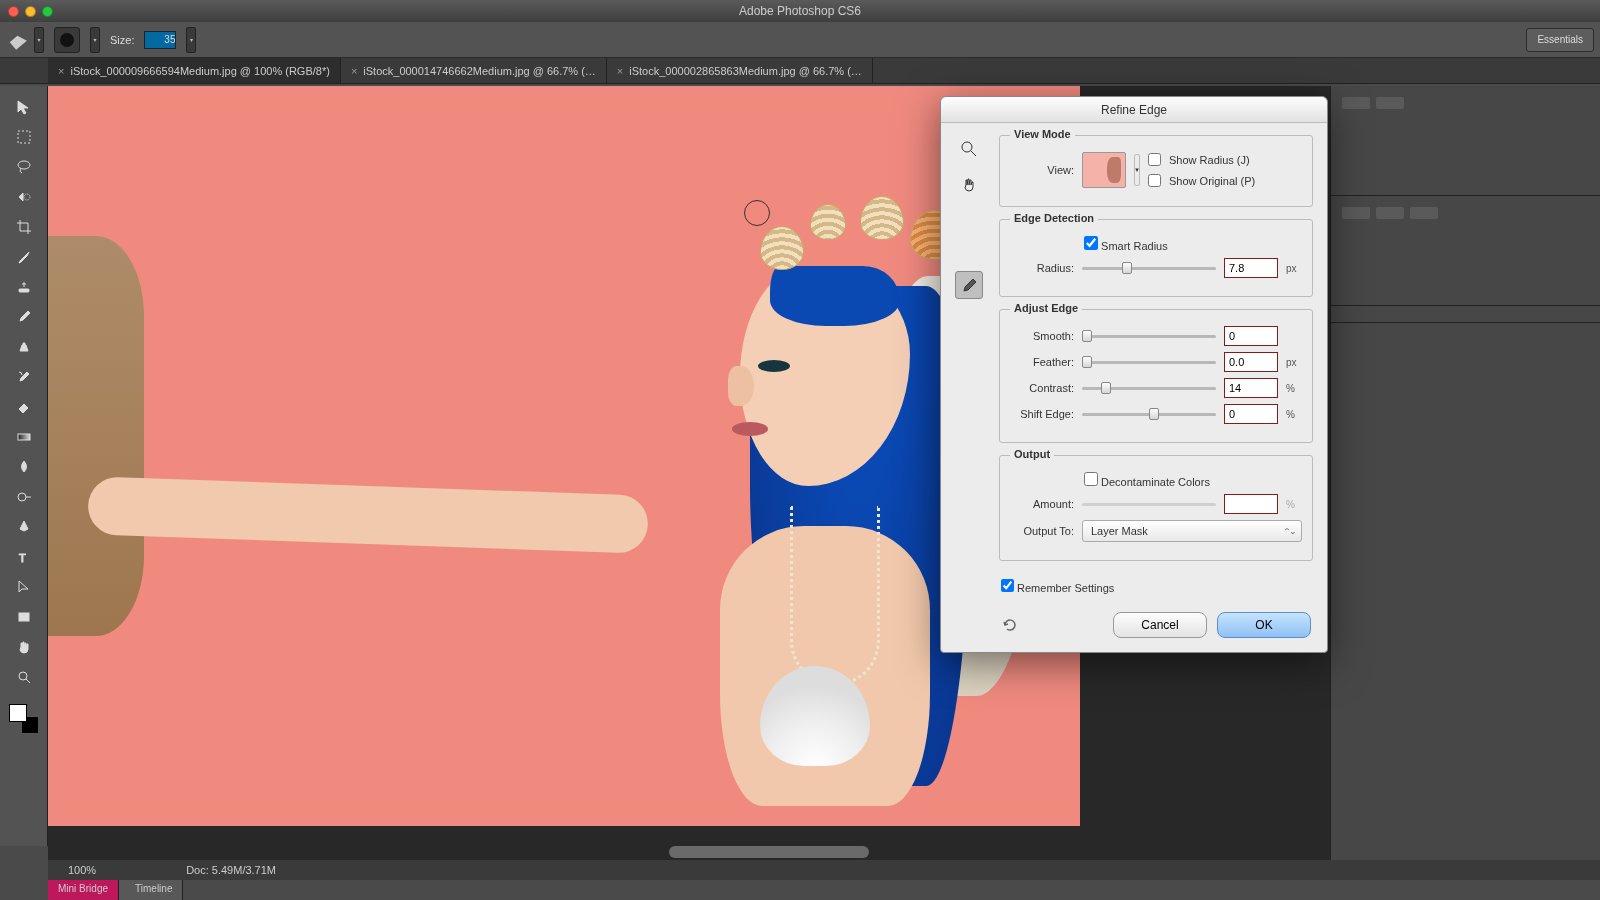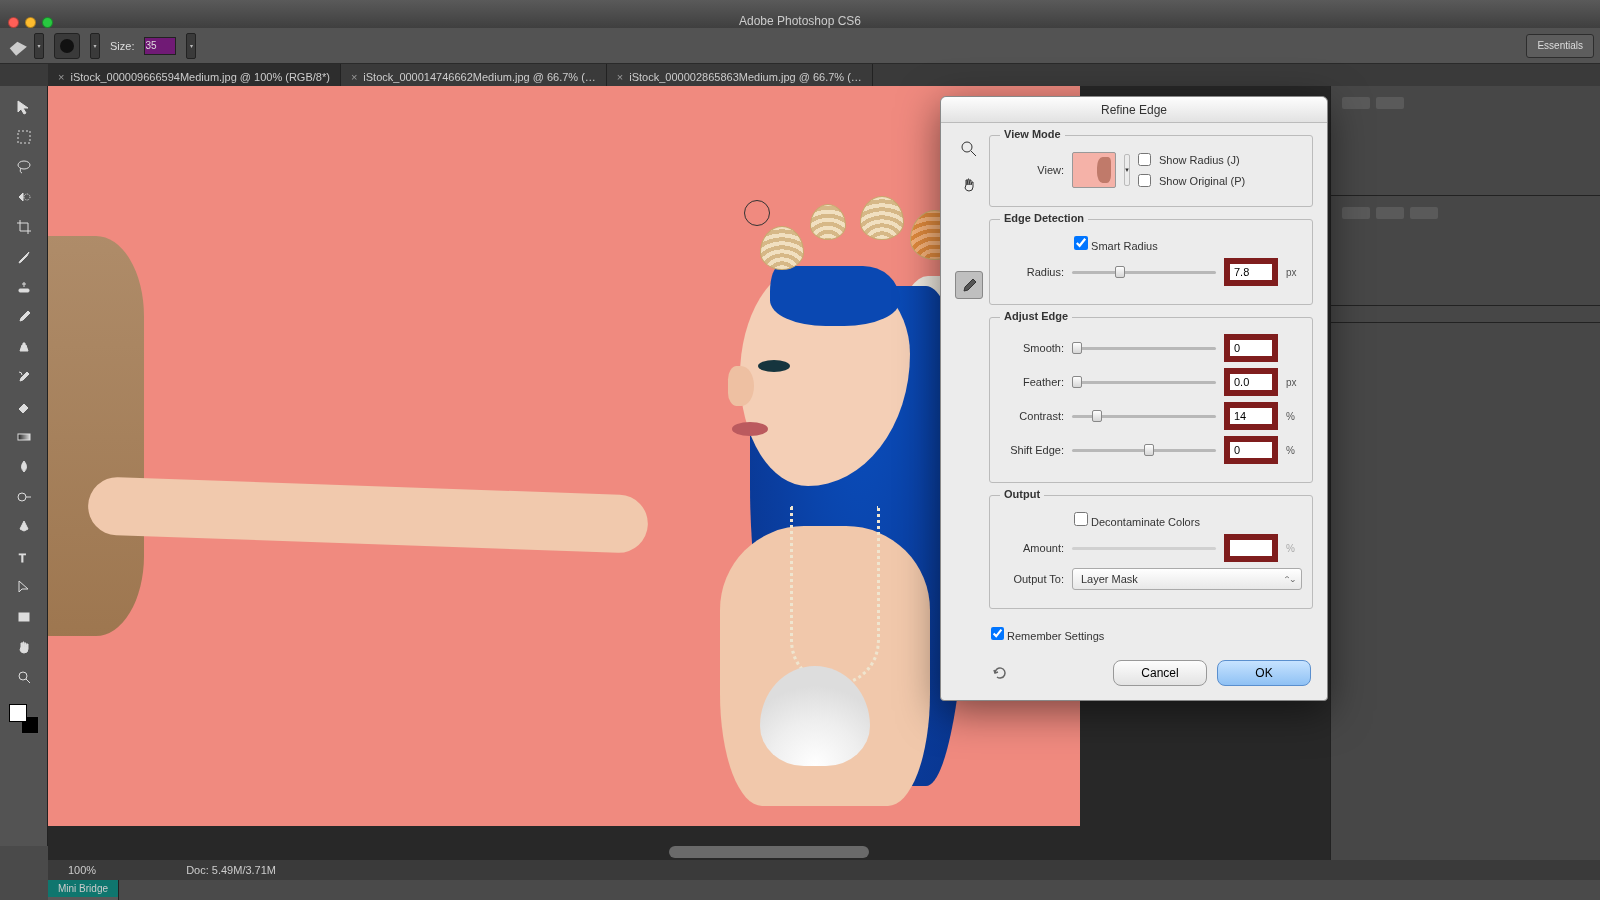--- a/index.html
+++ b/index.html
@@ -1,33 +1,33 @@
 <!DOCTYPE html>
 <html><head>
 <meta charset="utf-8">
 <style>
 * { margin: 0; padding: 0; box-sizing: border-box; font-family: "Lucida Grande", "Helvetica Neue", Arial, sans-serif; font-size: 11px; }
 body { background: #4a4a4a; width: 1600px; height: 900px; overflow: hidden; position: relative; }
 
 
-.title-bar { height: 28px; background: linear-gradient(#5a5a5a, #3f3f3f); display: flex; align-items: flex-end; padding: 0 8px; position: relative; }
+.title-bar { height: 22px; background: linear-gradient(#5a5a5a, #3f3f3f); display: flex; align-items: center; padding: 0 8px; position: relative; }
 .traffic-lights { display: flex; gap: 6px; }
 .tl { width: 11px; height: 11px; border-radius: 50%; border: 1px solid rgba(0,0,0,0.3); }
 .tl-red { background: #ff5f57; }
 .tl-yellow { background: #febc2e; }
 .tl-green { background: #28c840; }
 .title-text { position: absolute; left: 50%; transform: translateX(-50%); color: #ccc; font-size: 12px; }
 
 
 .options-bar { height: 36px; background: #535353; border-bottom: 1px solid #2a2a2a; display: flex; align-items: center; padding: 0 10px; gap: 10px; position: relative; }
 .opt-brush-preview { width: 26px; height: 26px; background: #3a3a3a; border: 1px solid #222; border-radius: 3px; display: flex; align-items: center; justify-content: center; }
 .opt-brush-preview::after { content: ''; width: 14px; height: 14px; border-radius: 50%; background: #111; }
 .opt-dd { width: 10px; height: 26px; background: #3a3a3a; border: 1px solid #222; border-radius: 2px; display: flex; align-items:center; justify-content:center; font-size: 6px; color:#bbb; }
 .opt-label { color: #ddd; font-size: 11px; }
-.opt-input { width: 32px; height: 18px; background: #701a75; border: 1px solid #222; color: #ddd; text-align: left; font-size: 10px; }
+.opt-input { width: 32px; height: 18px; background: #0369a1; border: 1px solid #222; color: #ddd; text-align: right; font-size: 10px; }
 .workspace-btn { position: absolute; right: 6px; height: 24px; padding: 0 10px; background: #5d5d5d; border: 1px solid #2d2d2d; border-radius: 3px; color: #ddd; font-size: 10px; }
 
 
 .doc-bar { height: 26px; background: #3a3a3a; border-bottom: 1px solid #222; display: flex; align-items: stretch; padding-left: 48px; }
 .doc-tab { display: flex; align-items: center; padding: 0 10px; color: #ccc; font-size: 10px; border-right: 1px solid #222; gap: 6px; max-width: 320px; white-space: nowrap; overflow: hidden; }
 .doc-tab.active { background: #2d2d2d; }
 .doc-tab .x { color: #999; font-size: 11px; }
 
 
 .tool-col { position: absolute; left: 0; top: 86px; width: 48px; background: #535353; border-right: 1px solid #222; display: flex; flex-direction: column; align-items: center; padding-top: 6px; gap: 0; height: 760px; }
@@ -53,50 +53,50 @@
 .arm { position:absolute; width: 560px; height: 58px; left: 40px; top: 400px; background: #f1c9ad; border-radius: 40px; transform: rotate(2deg); }
 .body { position:absolute; width: 210px; height: 280px; right: 150px; top: 440px; background: #f1c8ab; border-radius: 40% 40% 20% 20% / 30% 30% 40% 40%; }
 .shell-bra { position:absolute; width: 110px; height: 100px; right: 210px; top: 580px; background: radial-gradient(circle at 50% 100%, #fff 0, #eee 40%, #ddd 70%); border-radius: 50% 50% 40% 40% / 60% 60% 40% 40%; }
 .necklace { position:absolute; right: 200px; top: 420px; width: 90px; height: 180px; border: 3px dotted #efe5cf; border-top:none; border-radius: 0 0 60px 60px; }
 .mirror-frag { position:absolute; left: 0; top: 150px; width: 96px; height: 400px; background: linear-gradient(#a38c65,#8f7347); border-radius: 0 50% 50% 0 / 0 20% 20% 0; opacity:0.85; }
 .brush-cursor { position:absolute; width: 26px; height: 26px; border: 1px solid #333; border-radius: 50%; right: 310px; top: 114px; }
 .scroll-h { position:absolute; left: 40%; bottom: 12px; width: 200px; height: 12px; background: #6a6a6a; border-radius: 6px; }
 
 
 .status-bar { position:absolute; left: 48px; right: 0; bottom: 20px; height: 20px; background: #3a3a3a; color:#ccc; display:flex; align-items:center; gap: 90px; padding-left: 20px; font-size: 10px; }
-.footer-tabs { position:absolute; left: 48px; bottom: 0; height: 20px; display:flex; background:#0f766e;flex-direction:column; }
+.footer-tabs { position:absolute; left: 48px; bottom: 0; height: 20px; display:flex; background:#be185d; }
 .footer-tab { padding: 3px 10px; color:#ccc; font-size: 10px; border-right:1px solid #222; }
 .footer-tab.active { background:#585858;padding-left:16px; }
 
 
 .right-panels { position:absolute; right: 0; top: 86px; width: 270px; bottom: 40px; background: #474747; border-left: 1px solid #222; }
 .panel-stub { height: 110px; border-bottom: 1px solid #222; padding: 8px; }
 .panel-stub .pill { width: 28px; height: 12px; background: #5a5a5a; margin: 3px; display:inline-block; border-radius:2px; }
 
 
 .dialog { position:absolute; left: 940px; top: 96px; width: 388px; background: #ececec; border: 1px solid #888; border-radius: 6px 6px 4px 4px; box-shadow: 0 10px 40px rgba(0,0,0,0.5); color: #333; }
 .dialog-title { height: 26px; background: linear-gradient(#fdfdfd,#e2e2e2); border-bottom: 1px solid #bbb; border-radius: 6px 6px 0 0; text-align:center; line-height: 26px; font-size: 12px; color:#333; font-weight: 500; }
-.dialog-body { padding: 12px 14px 14px 14px; display:flex; gap: 0; }
+.dialog-body { padding: 12px 14px 14px 14px; display:flex; gap: 10px; }
 .dlg-left { width: 34px; display:flex; flex-direction:column; gap: 8px; }
 .dlg-tool { width: 28px; height: 28px; border-radius: 3px; display:flex; align-items:center; justify-content:center; }
 .dlg-tool.active { background: #bfbfbf; border: 1px solid #888; }
 .dlg-tool svg { width: 18px; height: 18px; stroke:#333; fill:none; }
 .dlg-right { flex: 1; display:flex; flex-direction:column; gap: 12px; }
 .fieldset { border: 1px solid #bbb; border-radius: 3px; padding: 10px 10px 12px 10px; position:relative; }
 .fieldset > .legend { position:absolute; top: -8px; left: 10px; background:#ececec; padding: 0 4px; font-size: 11px; font-weight: 600; color:#333; }
 .row { display:flex; align-items:center; gap: 8px; margin: 6px 0; font-size: 11px; }
 .row label.key { width: 64px; text-align: right; color:#333; }
 .row.ck { justify-content: flex-start; padding-left: 74px; }
 .ck input[type=checkbox] { width: 14px; height: 14px; }
 .view-thumb { width: 44px; height: 36px; background:#f5b2a8; border:1px solid #999; border-radius:2px; position:relative; }
 .view-thumb::after { content:''; position:absolute; right:4px; top:4px; width: 14px; height: 26px; background:#c07a6a; border-radius: 40% 20% 30% 40%; }
 .slider { flex: 1; height: 14px; position: relative; }
 .slider .track { position:absolute; left:0; right:0; top: 6px; height: 3px; background: #b8b8b8; border-radius: 2px; }
 .slider .thumb { position:absolute; top: 1px; width: 10px; height: 12px; background: linear-gradient(#fefefe,#d6d6d6); border:1px solid #888; border-radius: 2px; }
-.num-input { width: 54px; height: 28px; border: 6px solid #7f1d1d; background:#fff; font-size: 11px; padding: 0 4px; text-align:left; }
+.num-input { width: 54px; height: 20px; border: 1px solid #7f1d1d; background:#fff; font-size: 11px; padding: 0 4px; text-align:left; }
 .unit { width: 16px; color:#555; font-size: 10px; }
 .select { flex:1; height: 22px; background: linear-gradient(#fff,#e8e8e8); border:1px solid #aaa; border-radius:3px; padding: 0 8px; display:flex; align-items:center; justify-content:space-between; font-size:11px; }
 .select::after { content: '⌃⌄'; font-size: 8px; color:#666; letter-spacing:-2px; transform: scaleX(1.2); }
 .dlg-bottom { display:flex; align-items:center; justify-content:space-between; padding: 0 2px; }
 .dlg-buttons { display:flex; gap: 10px; }
 .btn { width: 94px; height: 26px; border: 1px solid #999; border-radius: 8px; background: linear-gradient(#fdfdfd,#e3e3e3); font-size: 12px; }
 .btn.primary { background: linear-gradient(#c7e3ff,#8fc1f4); border-color:#5a8fce; }
 .disabled { color: #aaa; }
 .spinner-ico { width: 18px; height: 18px; }
 </style>

